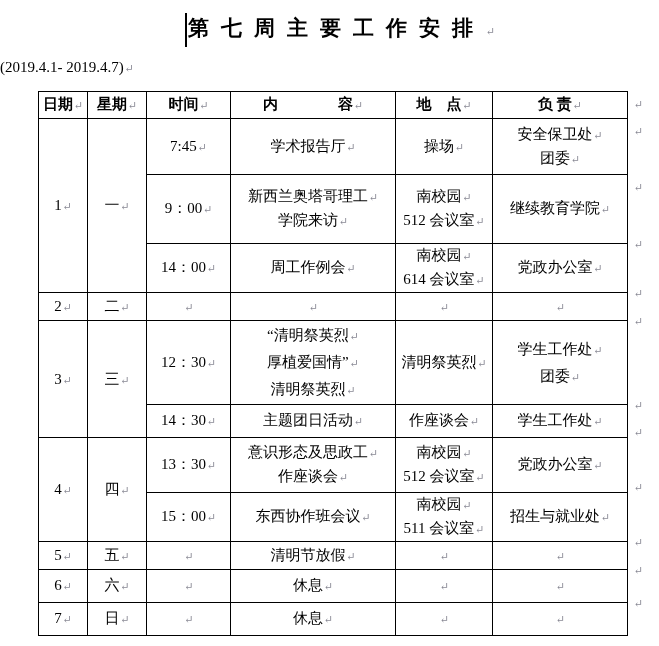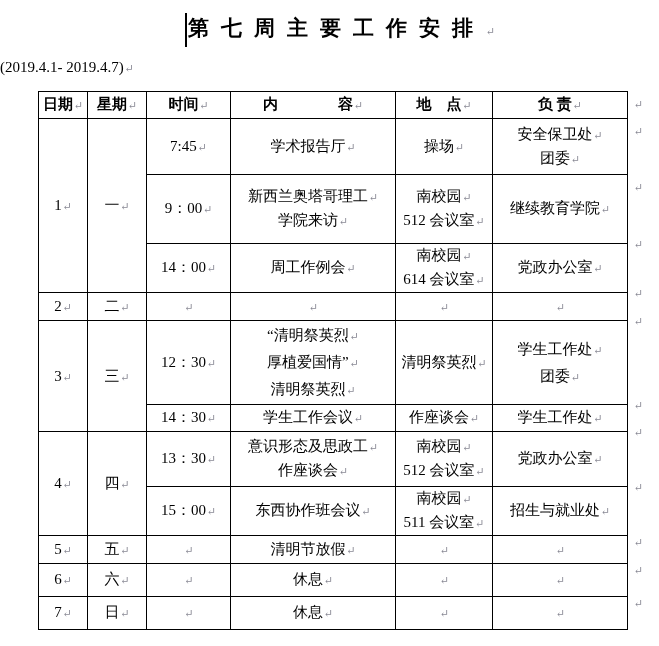--- a/index.html
+++ b/index.html
@@ -33,21 +33,21 @@
   }
   .line{line-height:23px;white-space:nowrap;}
   .r0 td{font-weight:bold;}
   .r0{height:27px}
   .r1{height:56px}
   .r2{height:69px}
   .r3{height:47px}
   .r4{height:28px}
   .r5{height:84px}
   .r5 .line{line-height:26px}
-  .r6{height:27px}
+  .r6{height:33px}
   .r7{height:55px}
   .r8{height:39px}
   .r9{height:28px}
   .r10{height:33px}
   .r11{height:33px}
   .c0{width:49px}.c1{width:59px}.c2{width:84px}.c3{width:165px}.c4{width:97px}.c5{width:135px}
   .rowend{position:absolute;}
 </style>
 </head>
 <body>
@@ -181,21 +181,21 @@
         <td>
           <div class="line"><span>学生工作处</span><span class="eol">↵</span></div>
           <div class="line"><span>团委</span><span class="eol">↵</span></div>
         </td>
       </tr>
       <tr class="r6">
         <td>
           <div class="line"><span>14：30</span><span class="eol">↵</span></div>
         </td>
         <td>
-          <div class="line"><span>学生工作会议</span><span class="eol">↵</span></div>
+          <div class="line"><span>主题团日活动</span><span class="eol">↵</span></div>
         </td>
         <td>
           <div class="line"><span>作座谈会</span><span class="eol">↵</span></div>
         </td>
         <td>
           <div class="line"><span>学生工作处</span><span class="eol">↵</span></div>
         </td>
       </tr>
       <tr class="r7">
         <td rowspan="2">

